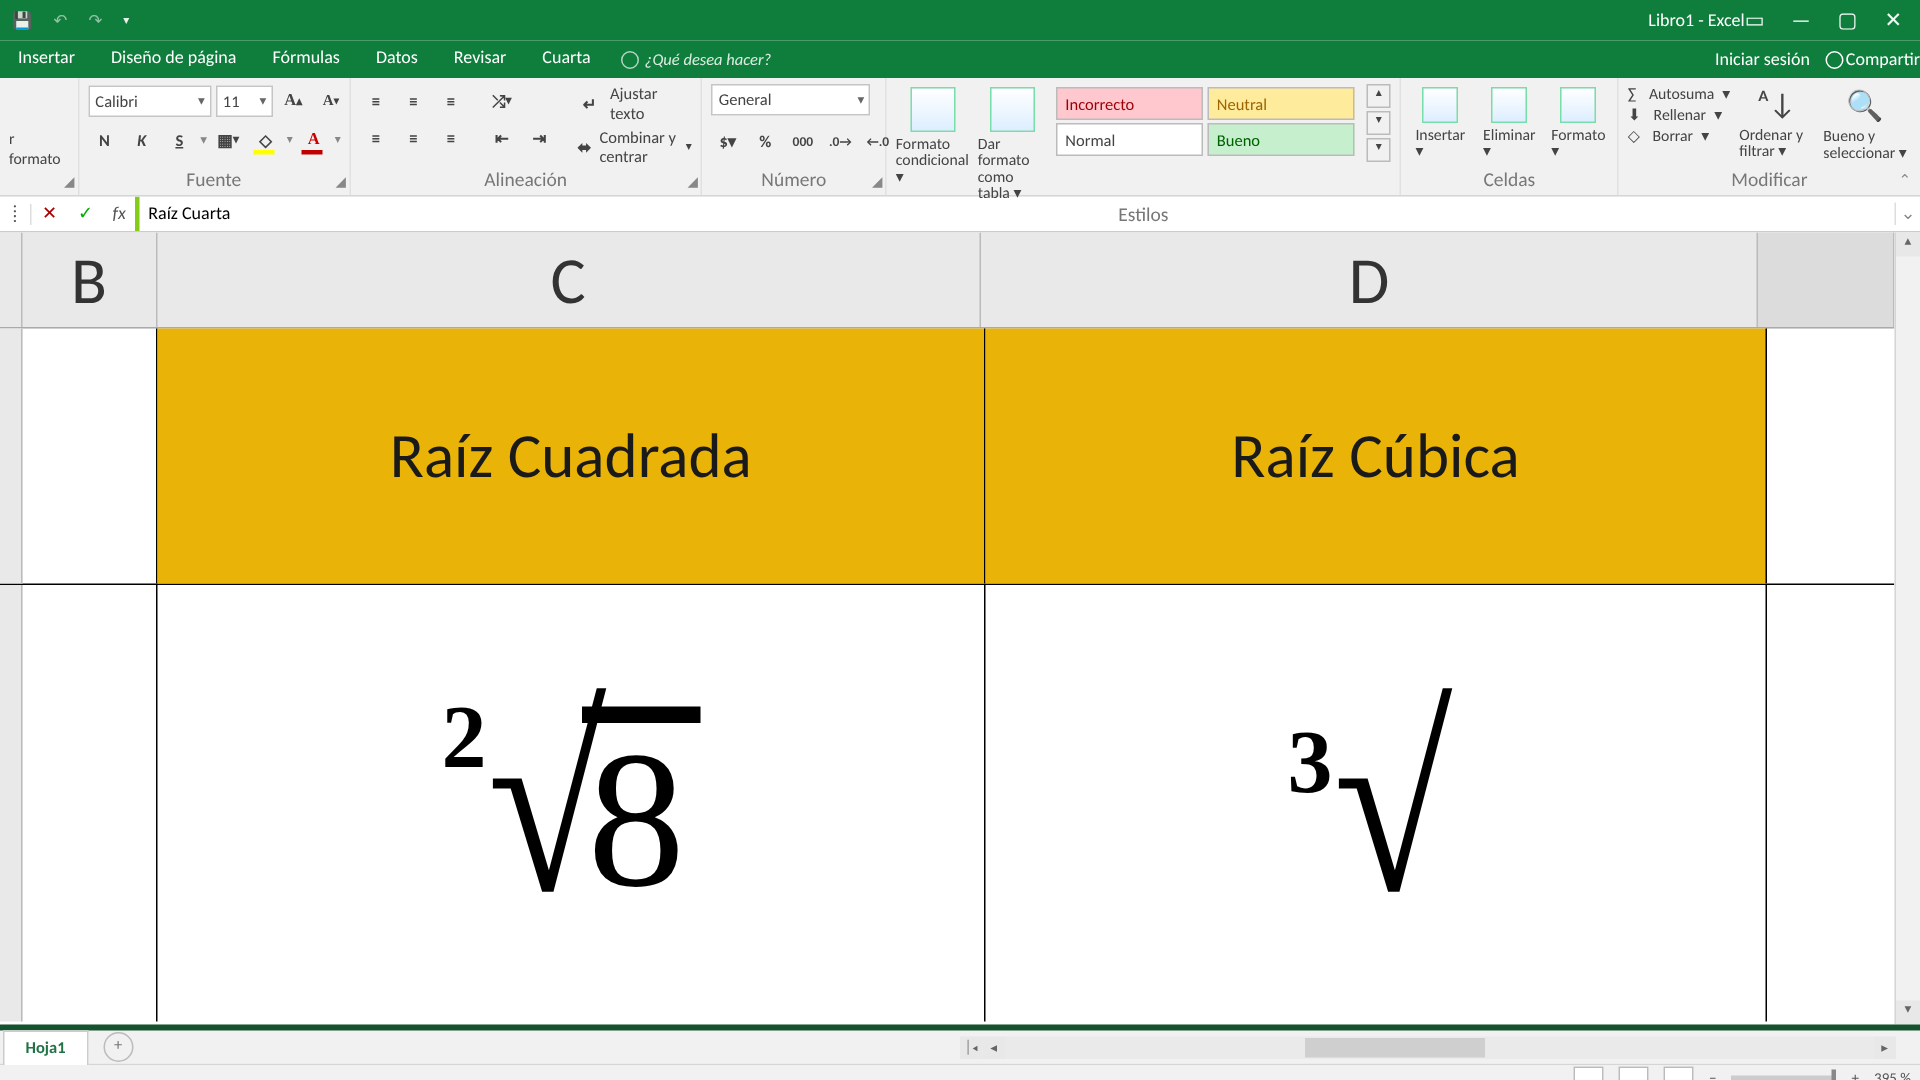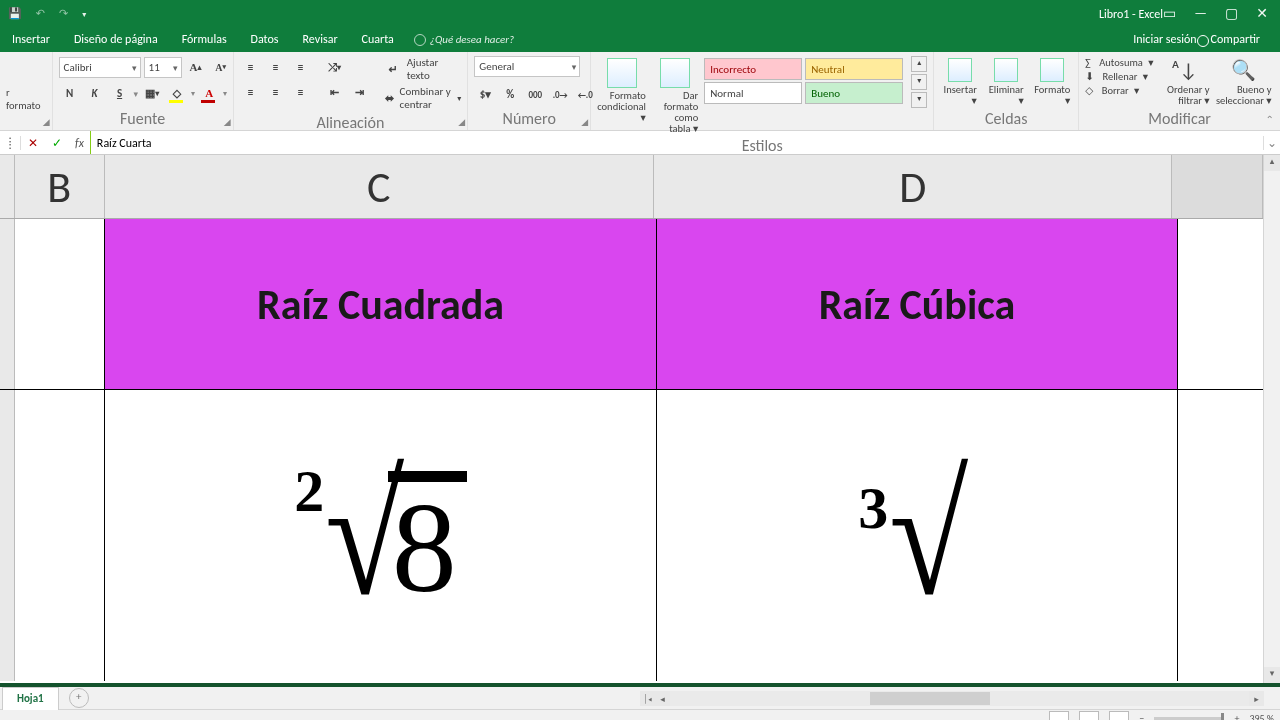--- a/index.html
+++ b/index.html
@@ -7,65 +7,65 @@
   .titlebar{height:27px;background:#0f7d3c;display:flex;align-items:center;color:#fff;font-size:12px}
   .titlebar .qat{display:flex;align-items:center;padding-left:8px;gap:14px;opacity:.9;font-size:11px}
   .titlebar .title{flex:1;text-align:right}
   .titlebar .winbtns{display:flex;align-items:center;gap:18px;padding-right:12px}
   .winbtns span{font-size:14px;opacity:.95}
   
   .tabrow{height:25px;background:#0f7d3c;display:flex;align-items:center;color:#fff;font-size:12px;position:relative}
   .tabrow .tab{padding:0 12px;line-height:25px;cursor:pointer}
   .tabrow .tellme{margin-left:8px;opacity:.85;font-style:italic;font-size:11px}
   .tabrow .bulb{display:inline-block;width:10px;height:10px;border:1px solid rgba(255,255,255,.8);border-radius:50%;margin-right:4px;vertical-align:middle}
-  .tabrow .right{margin-left:auto;display:flex;align-items:center;padding-right:20px;}
+  .tabrow .right{margin-left:auto;display:flex;align-items:center;padding-right:0;gap:10px}
   .tabrow .right span{font-size:12px}
   .share-ico{display:inline-block;width:10px;height:10px;border:1px solid #fff;border-radius:50%;margin-right:2px;vertical-align:middle}
   
   .ribbon{height:78px;background:#f1f1f1;border-bottom:1px solid #d5d5d5;display:flex;position:relative;font-size:11px;color:#444}
   .rgroup{display:flex;flex-direction:column;justify-content:space-between;padding:4px 6px 2px 6px;border-right:1px solid #e1e1e1;position:relative}
-  .rgroup .label{text-align:center;font-size:16px;color:#777;padding-top:2px}
+  .rgroup .label{text-align:center;font-size:13px;color:#777;padding-top:2px}
   .rgroup .body{display:flex;align-items:flex-start;gap:6px}
   .dbox{background:#fff;border:1px solid #c5c5c5;height:19px;font-size:11px;display:flex;align-items:center;padding:0 4px;position:relative}
   .dbox::after{content:"▾";position:absolute;right:3px;font-size:9px;color:#666}
   .iconbtn{width:20px;height:20px;display:flex;align-items:center;justify-content:center;border:1px solid transparent;border-radius:2px;font-weight:bold;text-align:center}
   .row{display:flex;align-items:center;gap:3px}
   .col{display:flex;flex-direction:column;gap:3px}
   .fontA{font-family:"Times New Roman",serif}
   .bigbtn{display:flex;flex-direction:column;align-items:center;justify-content:flex-start;width:64px;padding-top:2px;gap:2px}
   .bigbtn .ico{width:28px;height:28px;border:1px solid #7da;background:linear-gradient(#fff,#def)}
-  .bigbtn .txt{font-size:10.5px;text-align:right;line-height:11px}
+  .bigbtn .txt{font-size:10.5px;text-align:left;line-height:11px}
   .stylecell{width:86px;height:20px;border:1px solid #bbb;display:flex;align-items:center;padding:0 5px;font-size:11px}
   .launcher{position:absolute;bottom:3px;right:2px;font-size:9px;color:#888}
   .collapse{position:absolute;right:6px;bottom:4px;font-size:10px;color:#888}
   
   .fx{height:23px;border-bottom:1px solid #ccc;display:flex;align-items:center;font-size:12px;background:#fff}
   .fx .nb{width:20px;text-align:center;border-right:1px solid #ddd;color:#555}
   .fx .btn{width:24px;text-align:center;color:#666}
   .fx .btn.ok{color:#0a0}
   .fx .btn.cancel{color:#a00}
   .fx .fxlbl{font-style:italic;color:#555;margin:0 6px}
-  .fx .inp{flex:1;border-left:1px solid #84cc16;height:100%;display:flex;align-items:center;padding-left:6px}
+  .fx .inp{flex:1;border-left:3px solid #84cc16;height:100%;display:flex;align-items:center;padding-left:6px}
   .fx .exp{width:16px;text-align:center;color:#888;border-left:1px solid #ddd}
   
   .sheet{position:relative;height:528px;display:flex}
   .grid{flex:1;position:relative;overflow:hidden}
   .vsb{width:16px;background:#f1f1f1;border-left:1px solid #d5d5d5;position:relative}
   .vsb .up,.vsb .dn{position:absolute;left:0;width:16px;height:16px;text-align:center;font-size:9px;color:#666;background:#e8e8e8}
   .vsb .up{top:0}.vsb .dn{bottom:0}
   .colhdr{height:63px;display:flex;border-bottom:1px solid #aaa;background:#e9e9e9}
   .colhdr div{display:flex;align-items:center;justify-content:center;font-family:Calibri,Arial,sans-serif;font-size:44px;color:#333;border-right:1px solid #bbb;font-weight:400}
   .rowhdr{width:14px;background:#e9e9e9;border-right:1px solid #bbb}
   .cB{width:89px}
   .cC{width:551px}
   .cD{width:520px}
   .cE{width:90px;background:#dcdcdc}
   .datarow{display:flex;height:170px;border-bottom:1px solid #000}
   .datarow .cell{border-right:1px solid #000;display:flex;align-items:center;justify-content:center}
-  .hdrcell{background:#d946ef;font-family:Calibri,Arial,sans-serif;font-weight:700;font-size:42px;color:#1a1a1a}
+  .hdrcell{background:#eab308;font-family:Calibri,Arial,sans-serif;font-weight:400;font-size:42px;color:#1a1a1a}
   .datarow2{display:flex;height:291px}
   .datarow2 .cell{border-right:1px solid #000;display:flex;align-items:center;justify-content:center}
   .root{font-family:"Cambria Math","Times New Roman",serif;color:#000;display:flex;align-items:flex-start;line-height:1}
   .root .deg{font-size:60px;font-weight:700;margin-top:10px;margin-right:-6px}
   .root .rad{position:relative;display:flex;align-items:center}
   .root .radsign{font-size:170px;line-height:.8;font-weight:400;display:inline-block;transform:scaleX(.85)}
   .root .radicand{font-size:130px;border-top:11px solid #000;padding:0 10px 8px 4px;margin-left:-24px;margin-top:20px}
   .root.big .radicand{font-size:120px}
   
   .tabs{height:22px;border-top:4px solid #14532d;display:flex;align-items:center;font-size:11px;background:#f1f1f1;position:relative}

